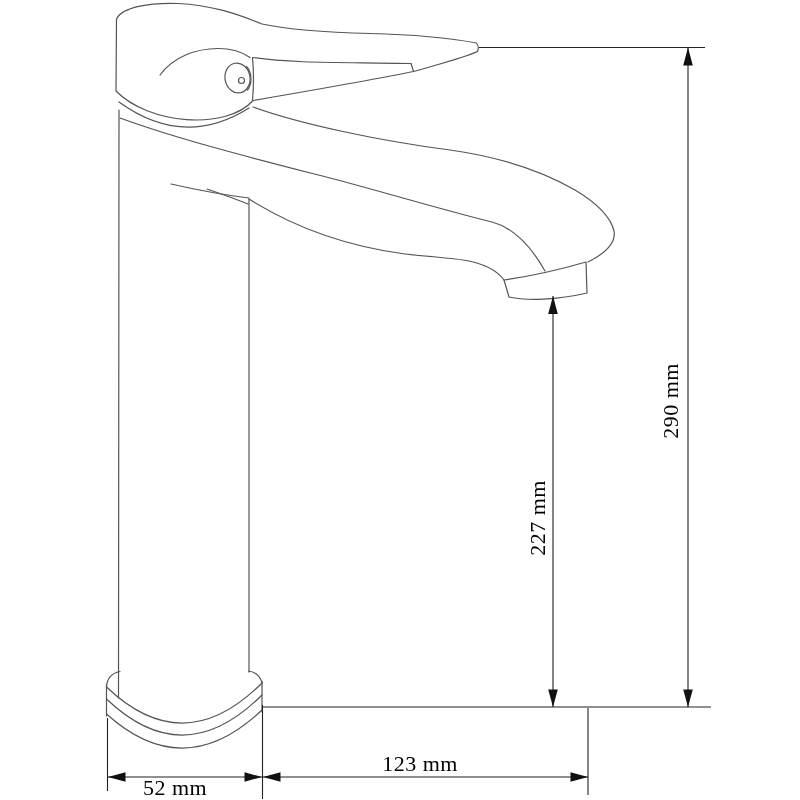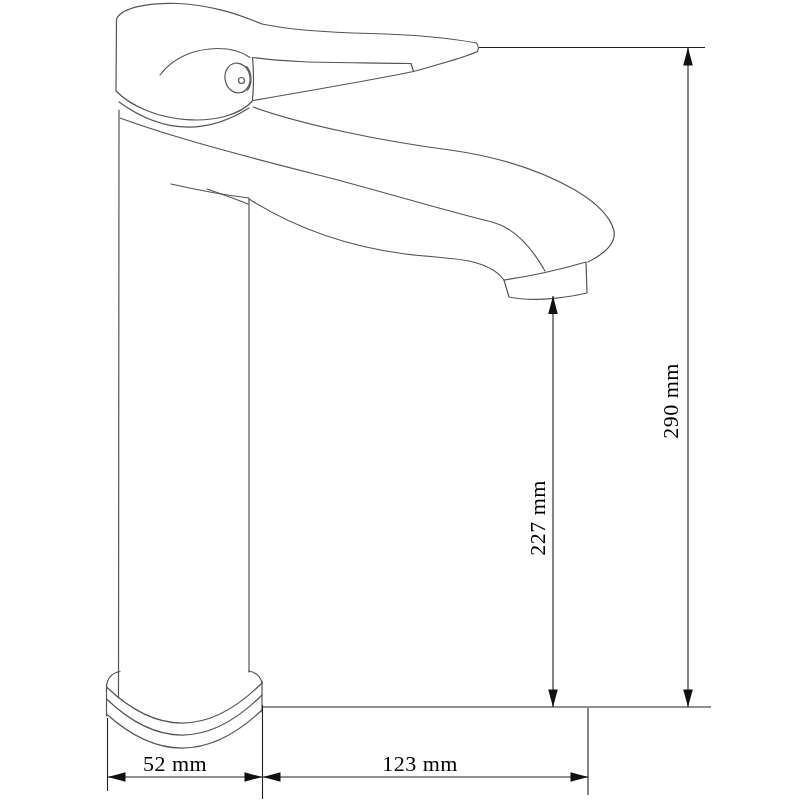--- a/index.html
+++ b/index.html
@@ -111,17 +111,17 @@
       <path d="M262,777 L244.5,772.3 L244.5,781.7 Z"></path>
       <path d="M263,777 L280.5,772.3 L280.5,781.7 Z"></path>
       <path d="M588,777 L570.5,772.3 L570.5,781.7 Z"></path>
     </g>
   </svg>
 
   <div class="dim-label vert" style="left:671px; top:401px;">290 mm</div>
 
   <div class="dim-label vert" style="left:538px; top:518px;">227 mm</div>
 
-  <div class="dim-label hor" style="left:175px; top:764px;">52 mm</div>
+  <div class="dim-label hor" style="left:175px; top:788px;">52 mm</div>
 
   <div class="dim-label hor" style="left:420px; top:764px;">123 mm</div>
 
 </div>
 
 </body></html>

